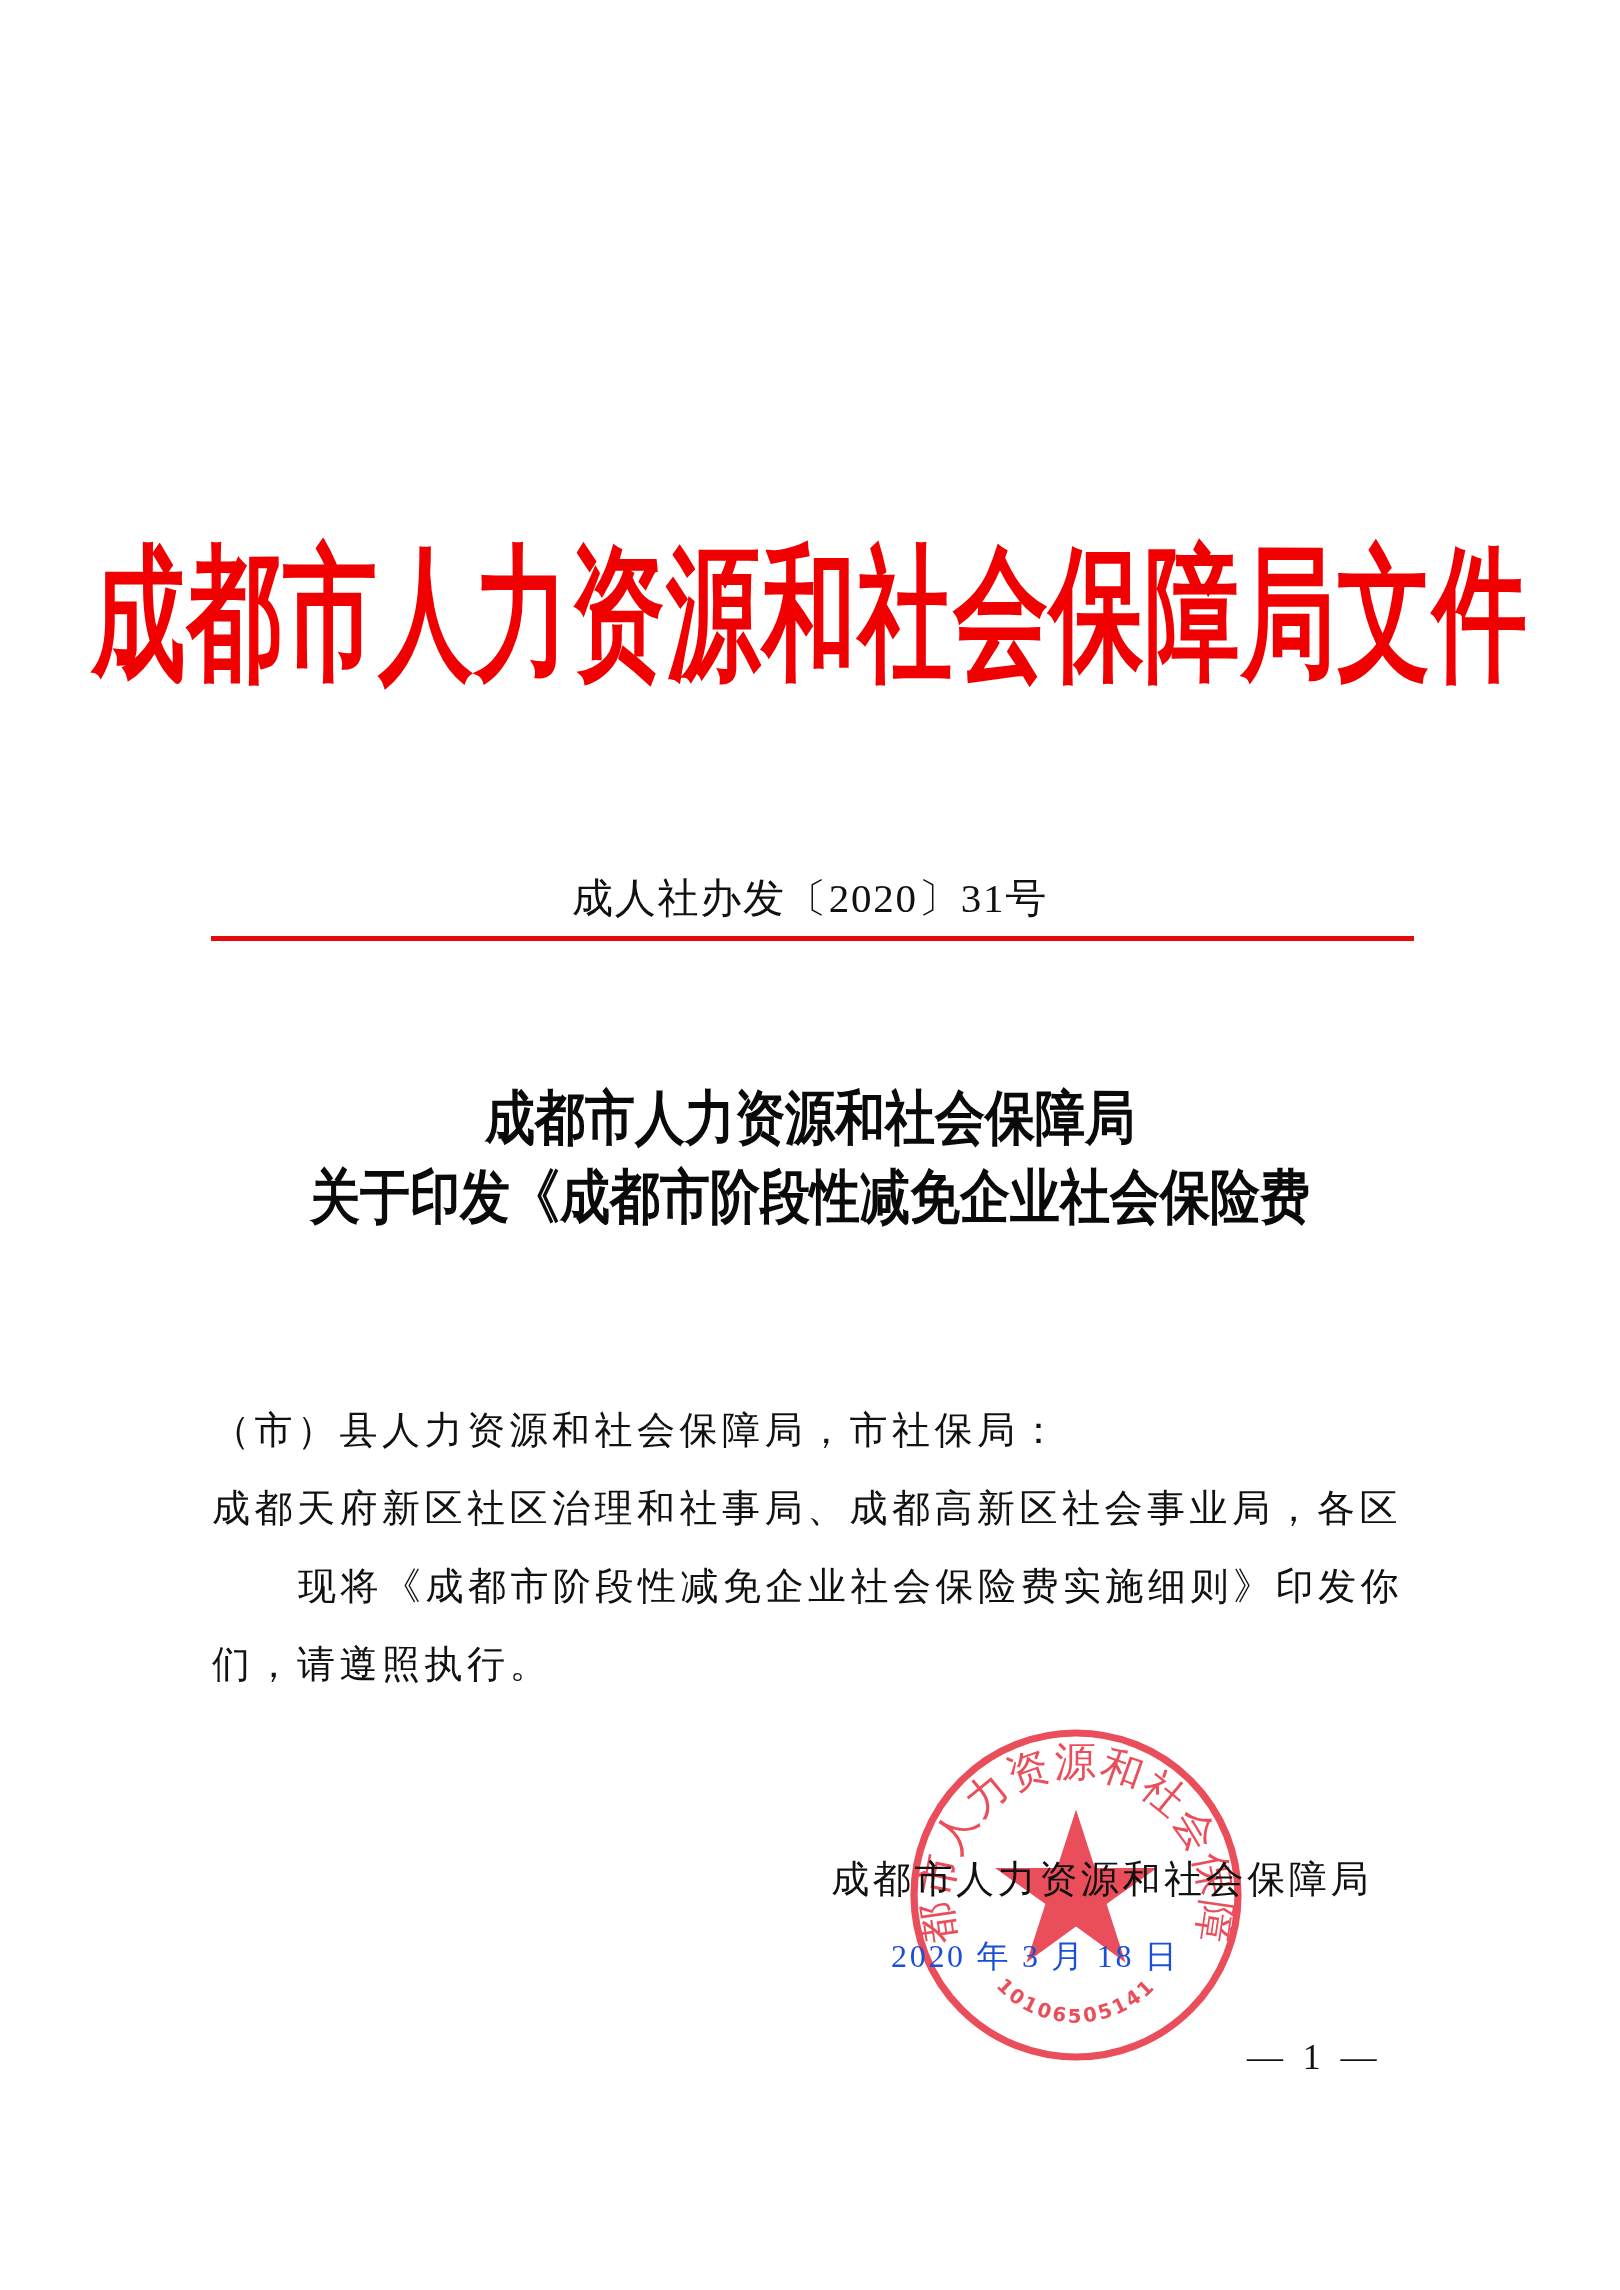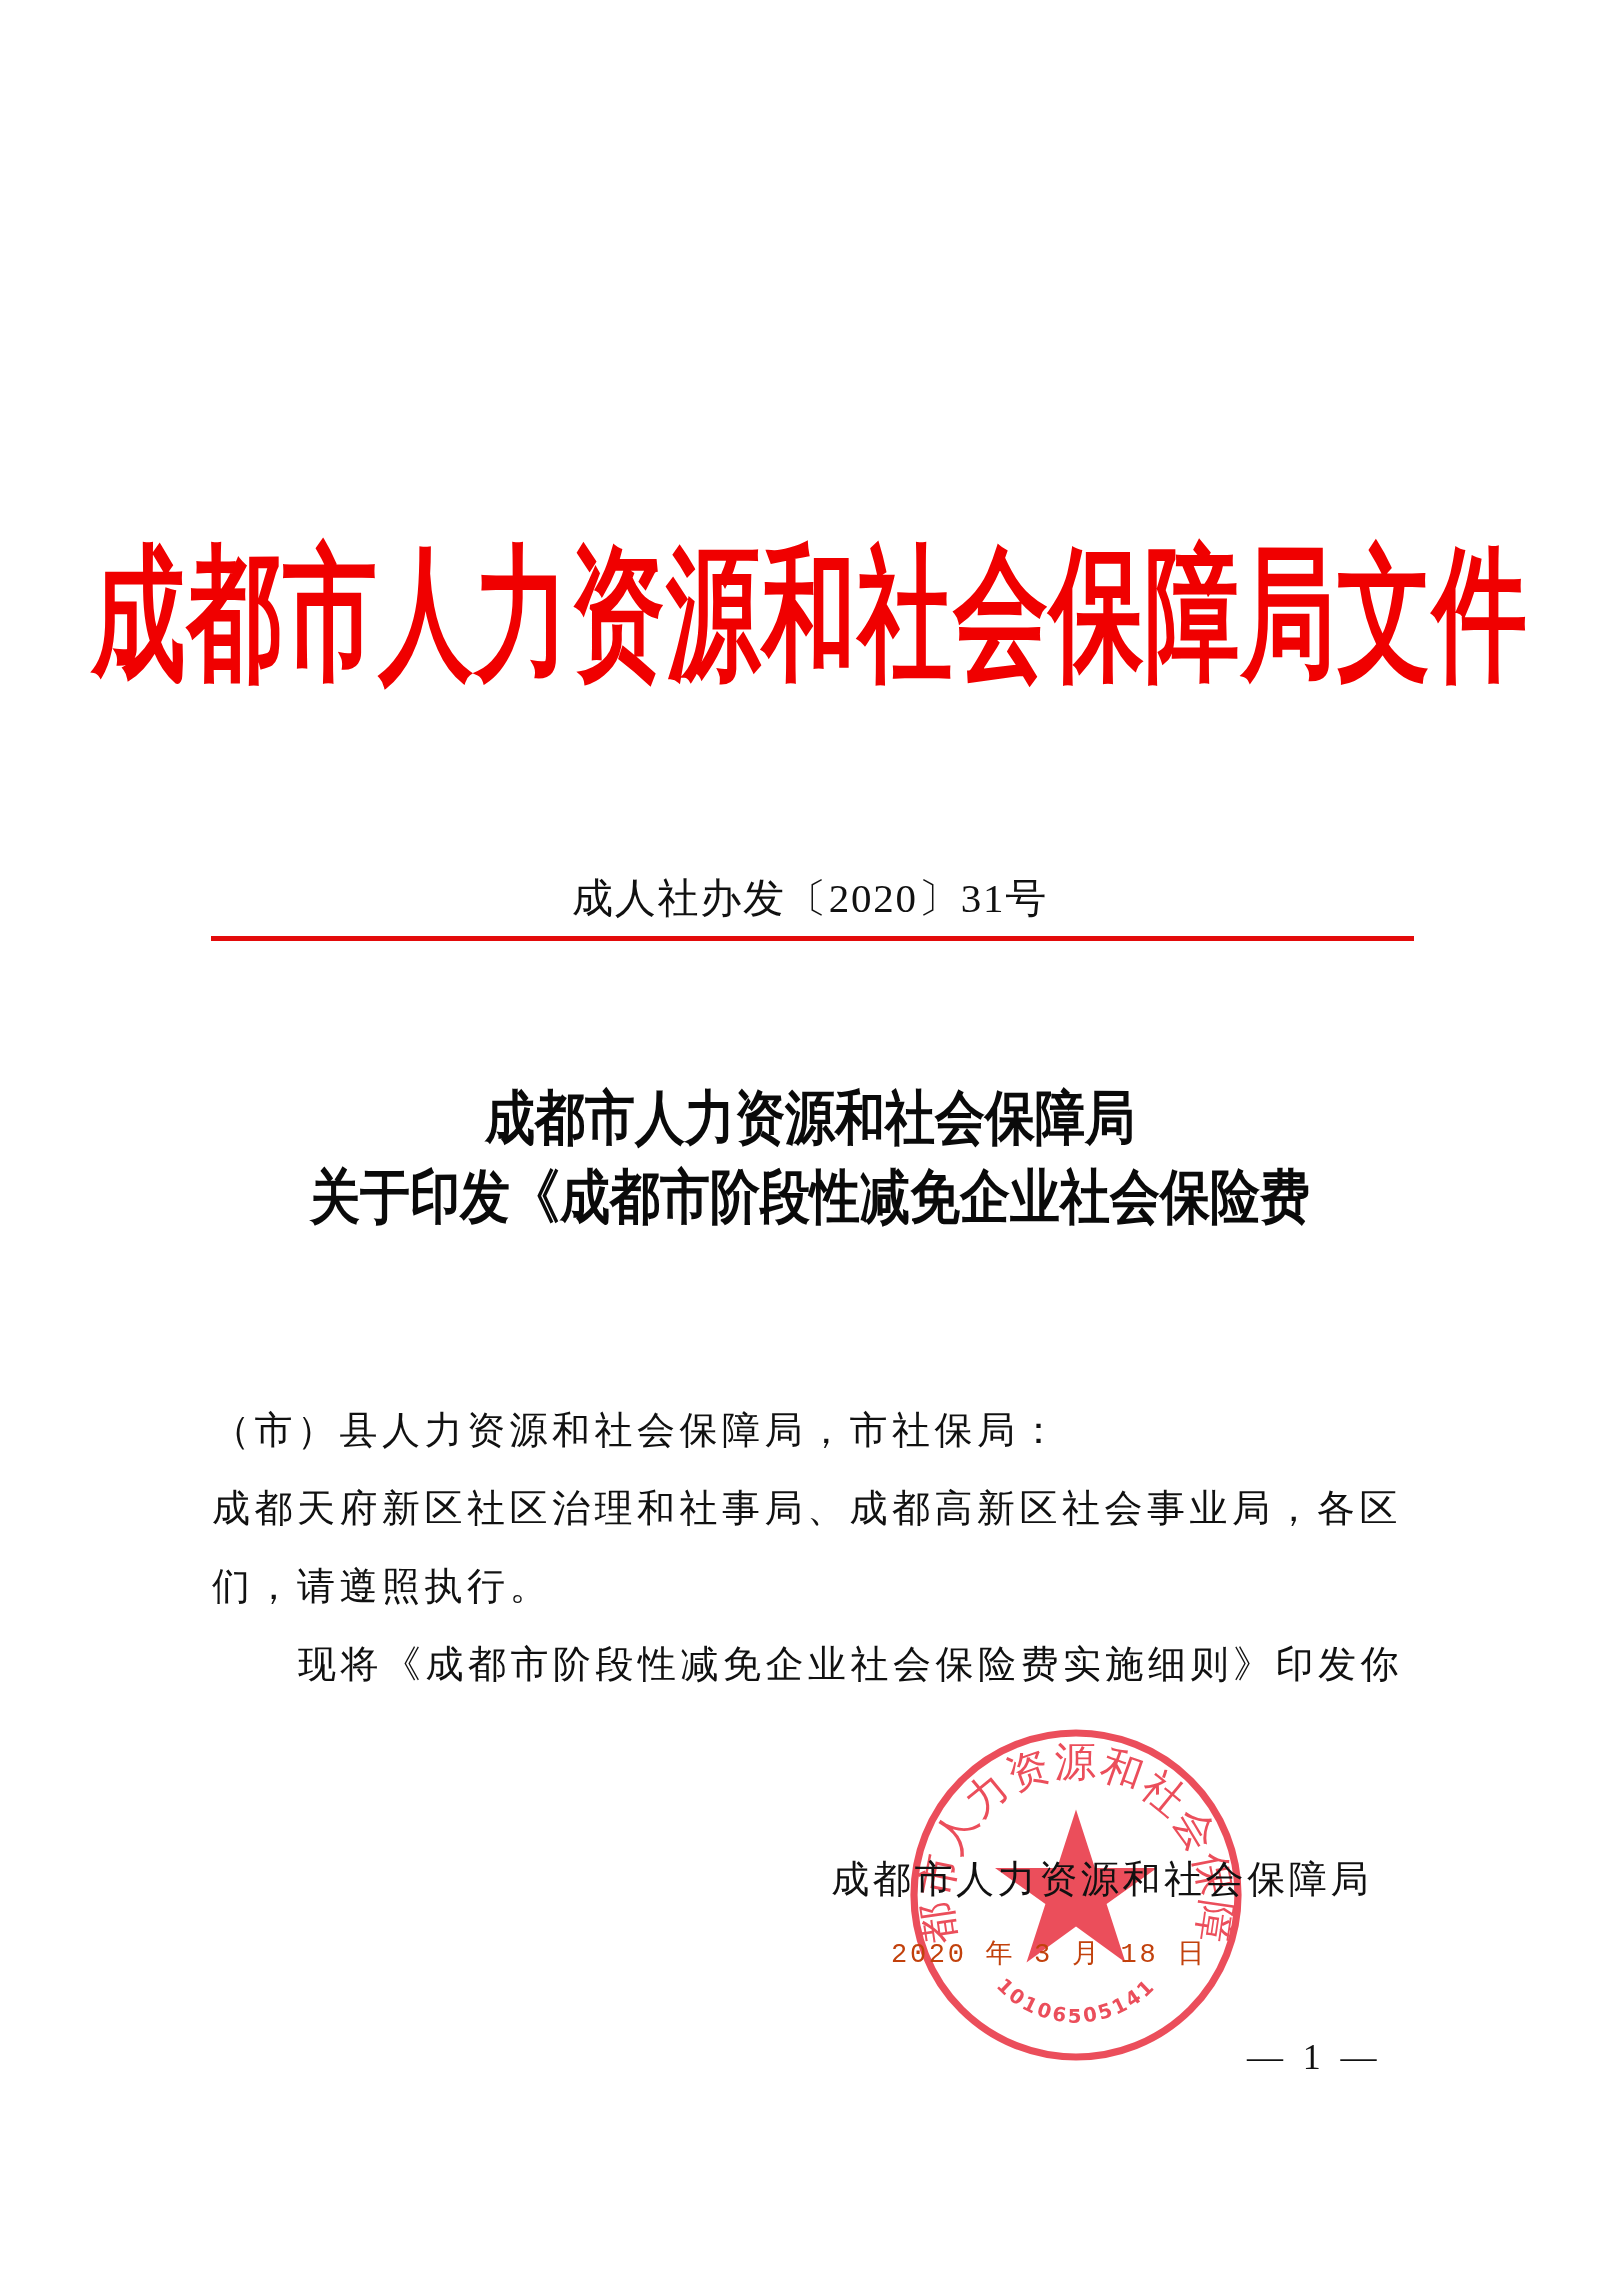--- a/index.html
+++ b/index.html
@@ -51,22 +51,22 @@
     opacity: 0.85;
   }
 
   .signature {
     position: absolute; right: 248px; top: 1854px;
     font-family: "DejaVu Sans", "Liberation Sans", sans-serif;
     font-size: 38px; color: #111; letter-spacing: 3.6px; white-space: nowrap;
   }
   .sign-date {
     position: absolute; left: 891px; top: 1935px;
-    font-family: Liberation Mono, monospace;
-    font-size: 27px; color: #c2410c; letter-spacing: 2.7px; white-space: nowrap;
+    font-family: Liberation Serif, serif;
+    font-size: 32px; color: #1d4ed8; letter-spacing: 2.7px; white-space: nowrap;
   }
   .page-number {
     position: absolute; left: 1247px; top: 2036px;
     font-family: "Liberation Serif", "DejaVu Serif", serif;
     font-size: 36px; color: #111; white-space: nowrap; letter-spacing: 5.4px;
   }
 </style>
 </head>
 <body>
 
@@ -81,22 +81,22 @@
   <div class="red-rule"></div>
 
   <div class="title">
     <div class="line"><span>成都市人力资源和社会保障局</span></div>
     <div class="line"><span>关于印发《成都市阶段性减免企业社会保险费</span></div>
   </div>
 
   <div class="body-text">
     <div class="line">（市）县人力资源和社会保障局，市社保局：</div>
     <div class="line">成都天府新区社区治理和社事局、成都高新区社会事业局，各区</div>
+    <div class="line indent">现将《成都市阶段性减免企业社会保险费实施细则》印发你</div>
     <div class="line">们，请遵照执行。</div>
-    <div class="line indent">现将《成都市阶段性减免企业社会保险费实施细则》印发你</div>
   </div>
 
   <svg class="seal" viewBox="0 0 380 380">
     <defs>
       <path id="sealArc" d="M 60 250 A 140 140 0 1 1 320 250"></path>
       <path id="codeArc" d="M 95 285 A 120 120 0 0 0 285 285"></path>
     </defs>
     <circle cx="190" cy="190" r="180" fill="none" stroke="#e8303f" stroke-width="8"></circle>
     <text font-family="DejaVu Sans, sans-serif" font-size="46" fill="#e8303f" letter-spacing="2">
       <textPath href="#sealArc" startOffset="50%" text-anchor="middle">成都市人力资源和社会保障局</textPath>

